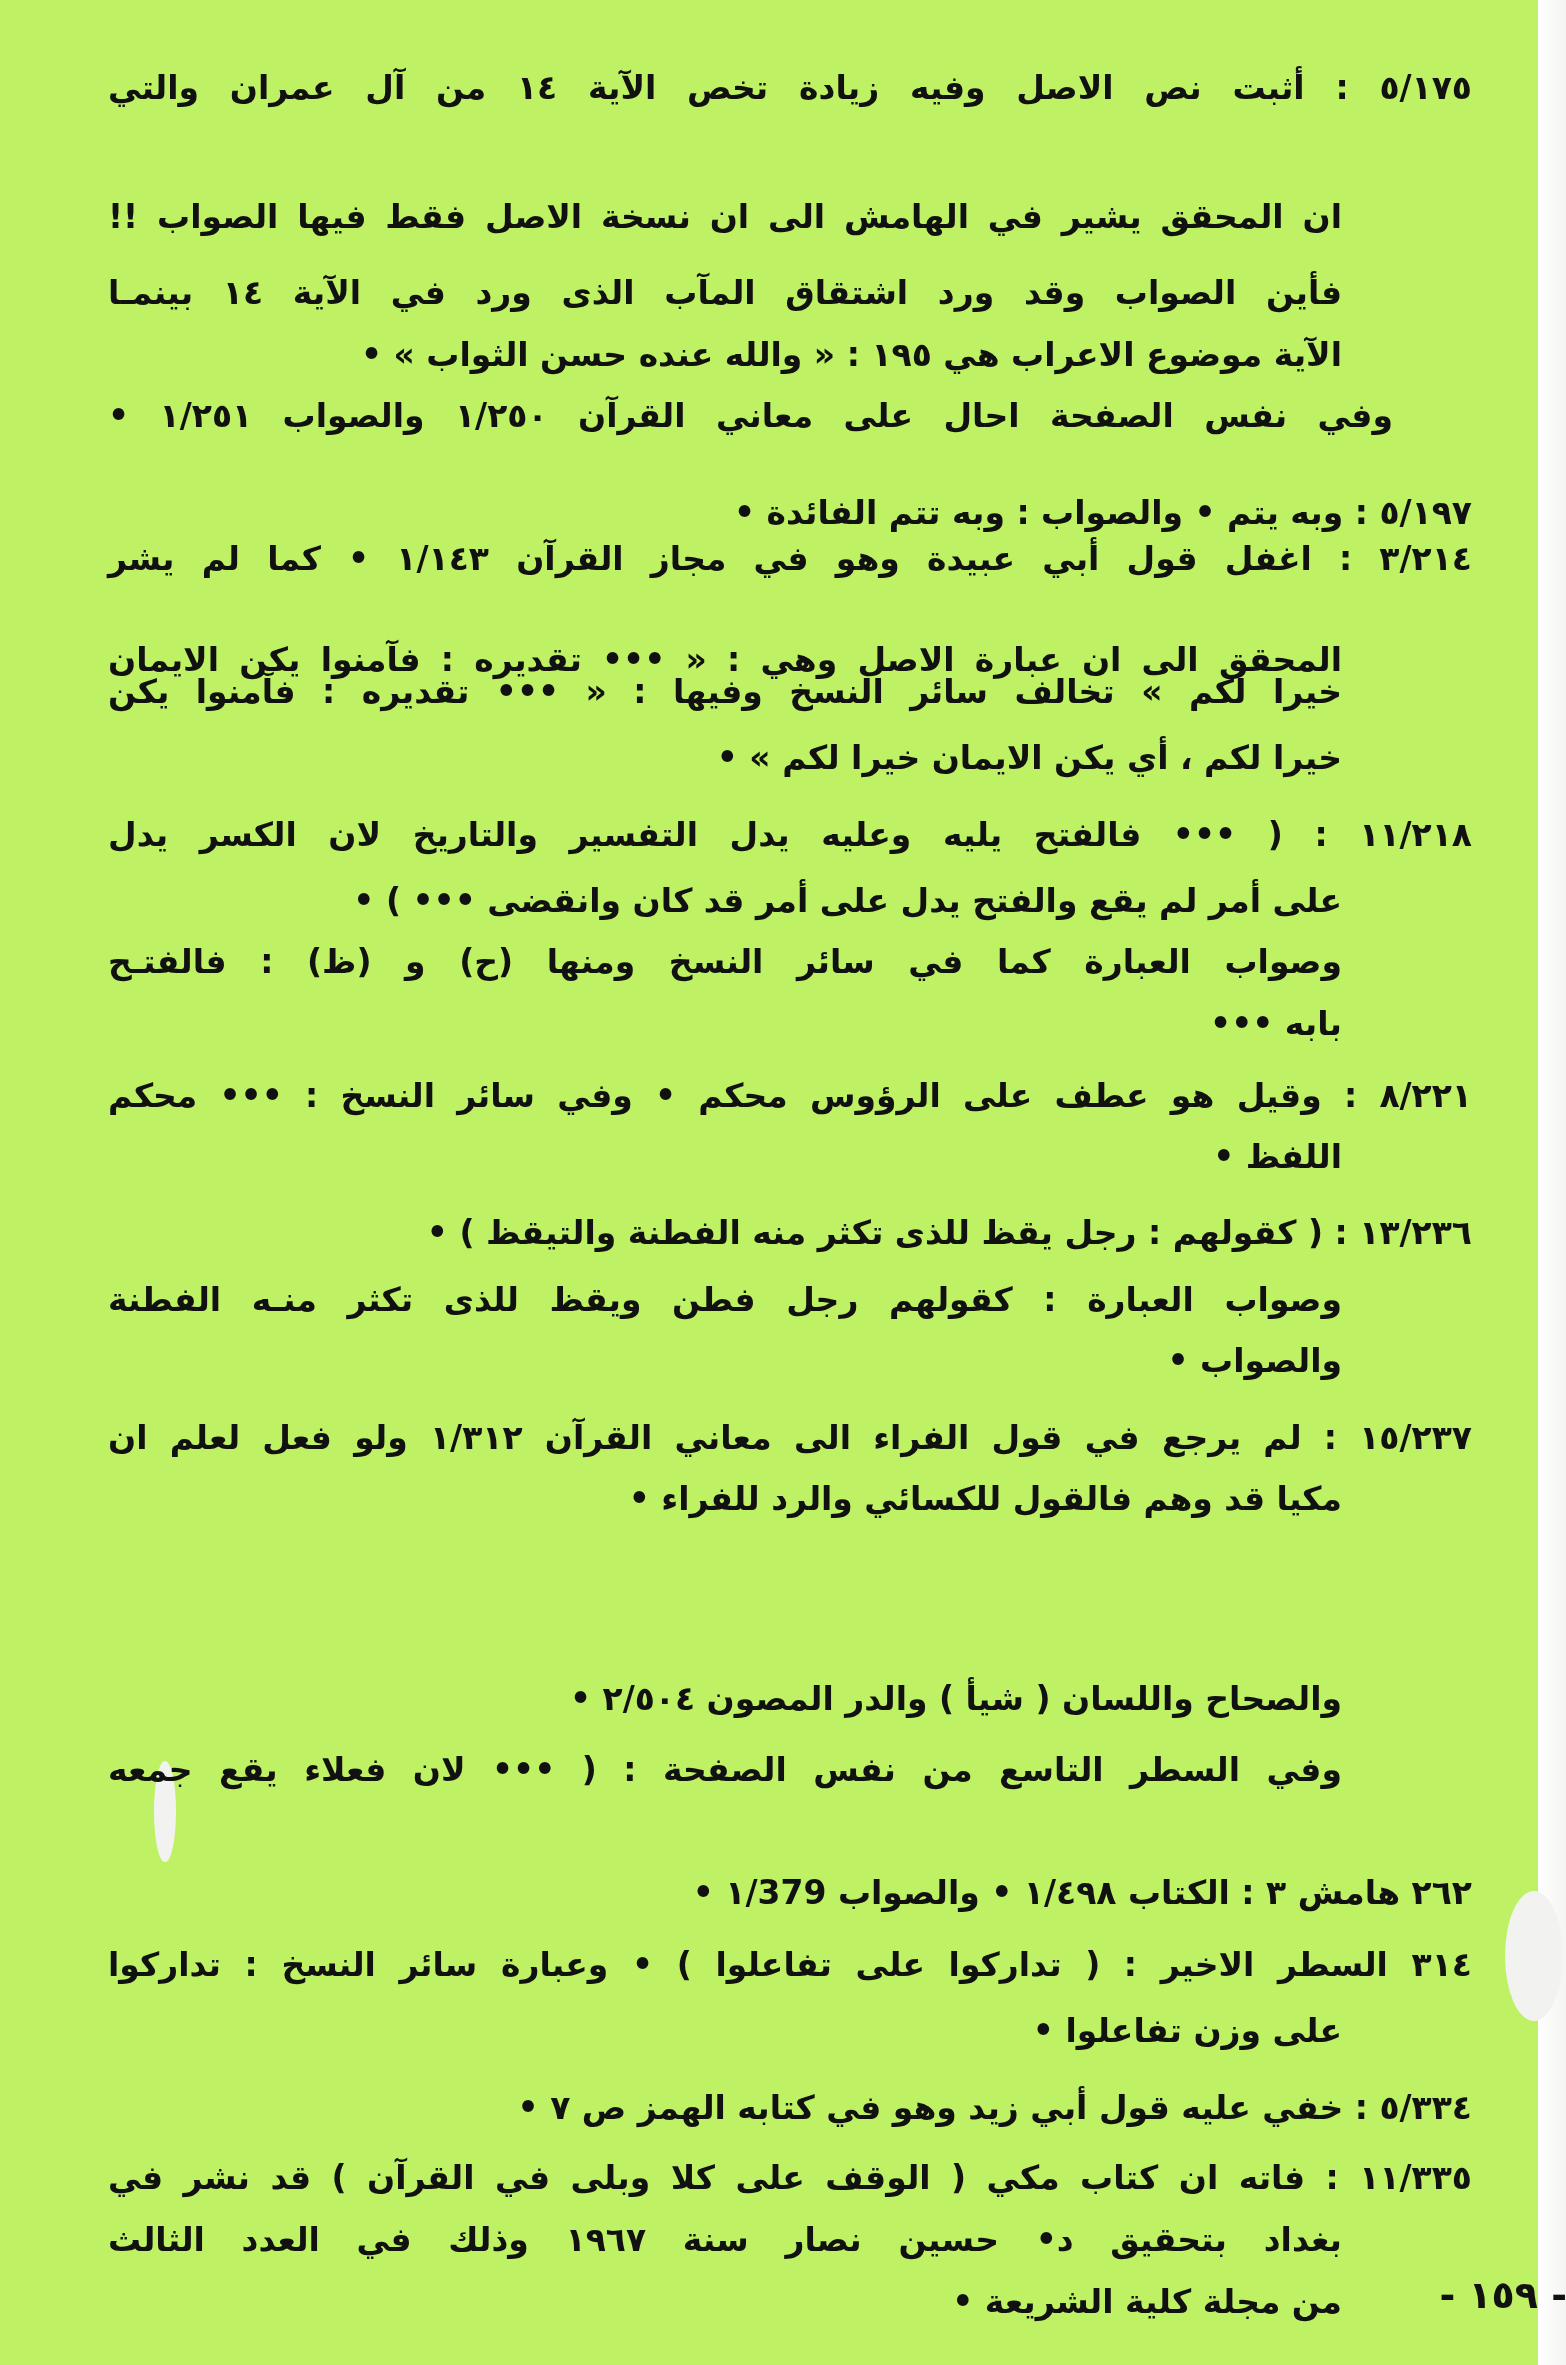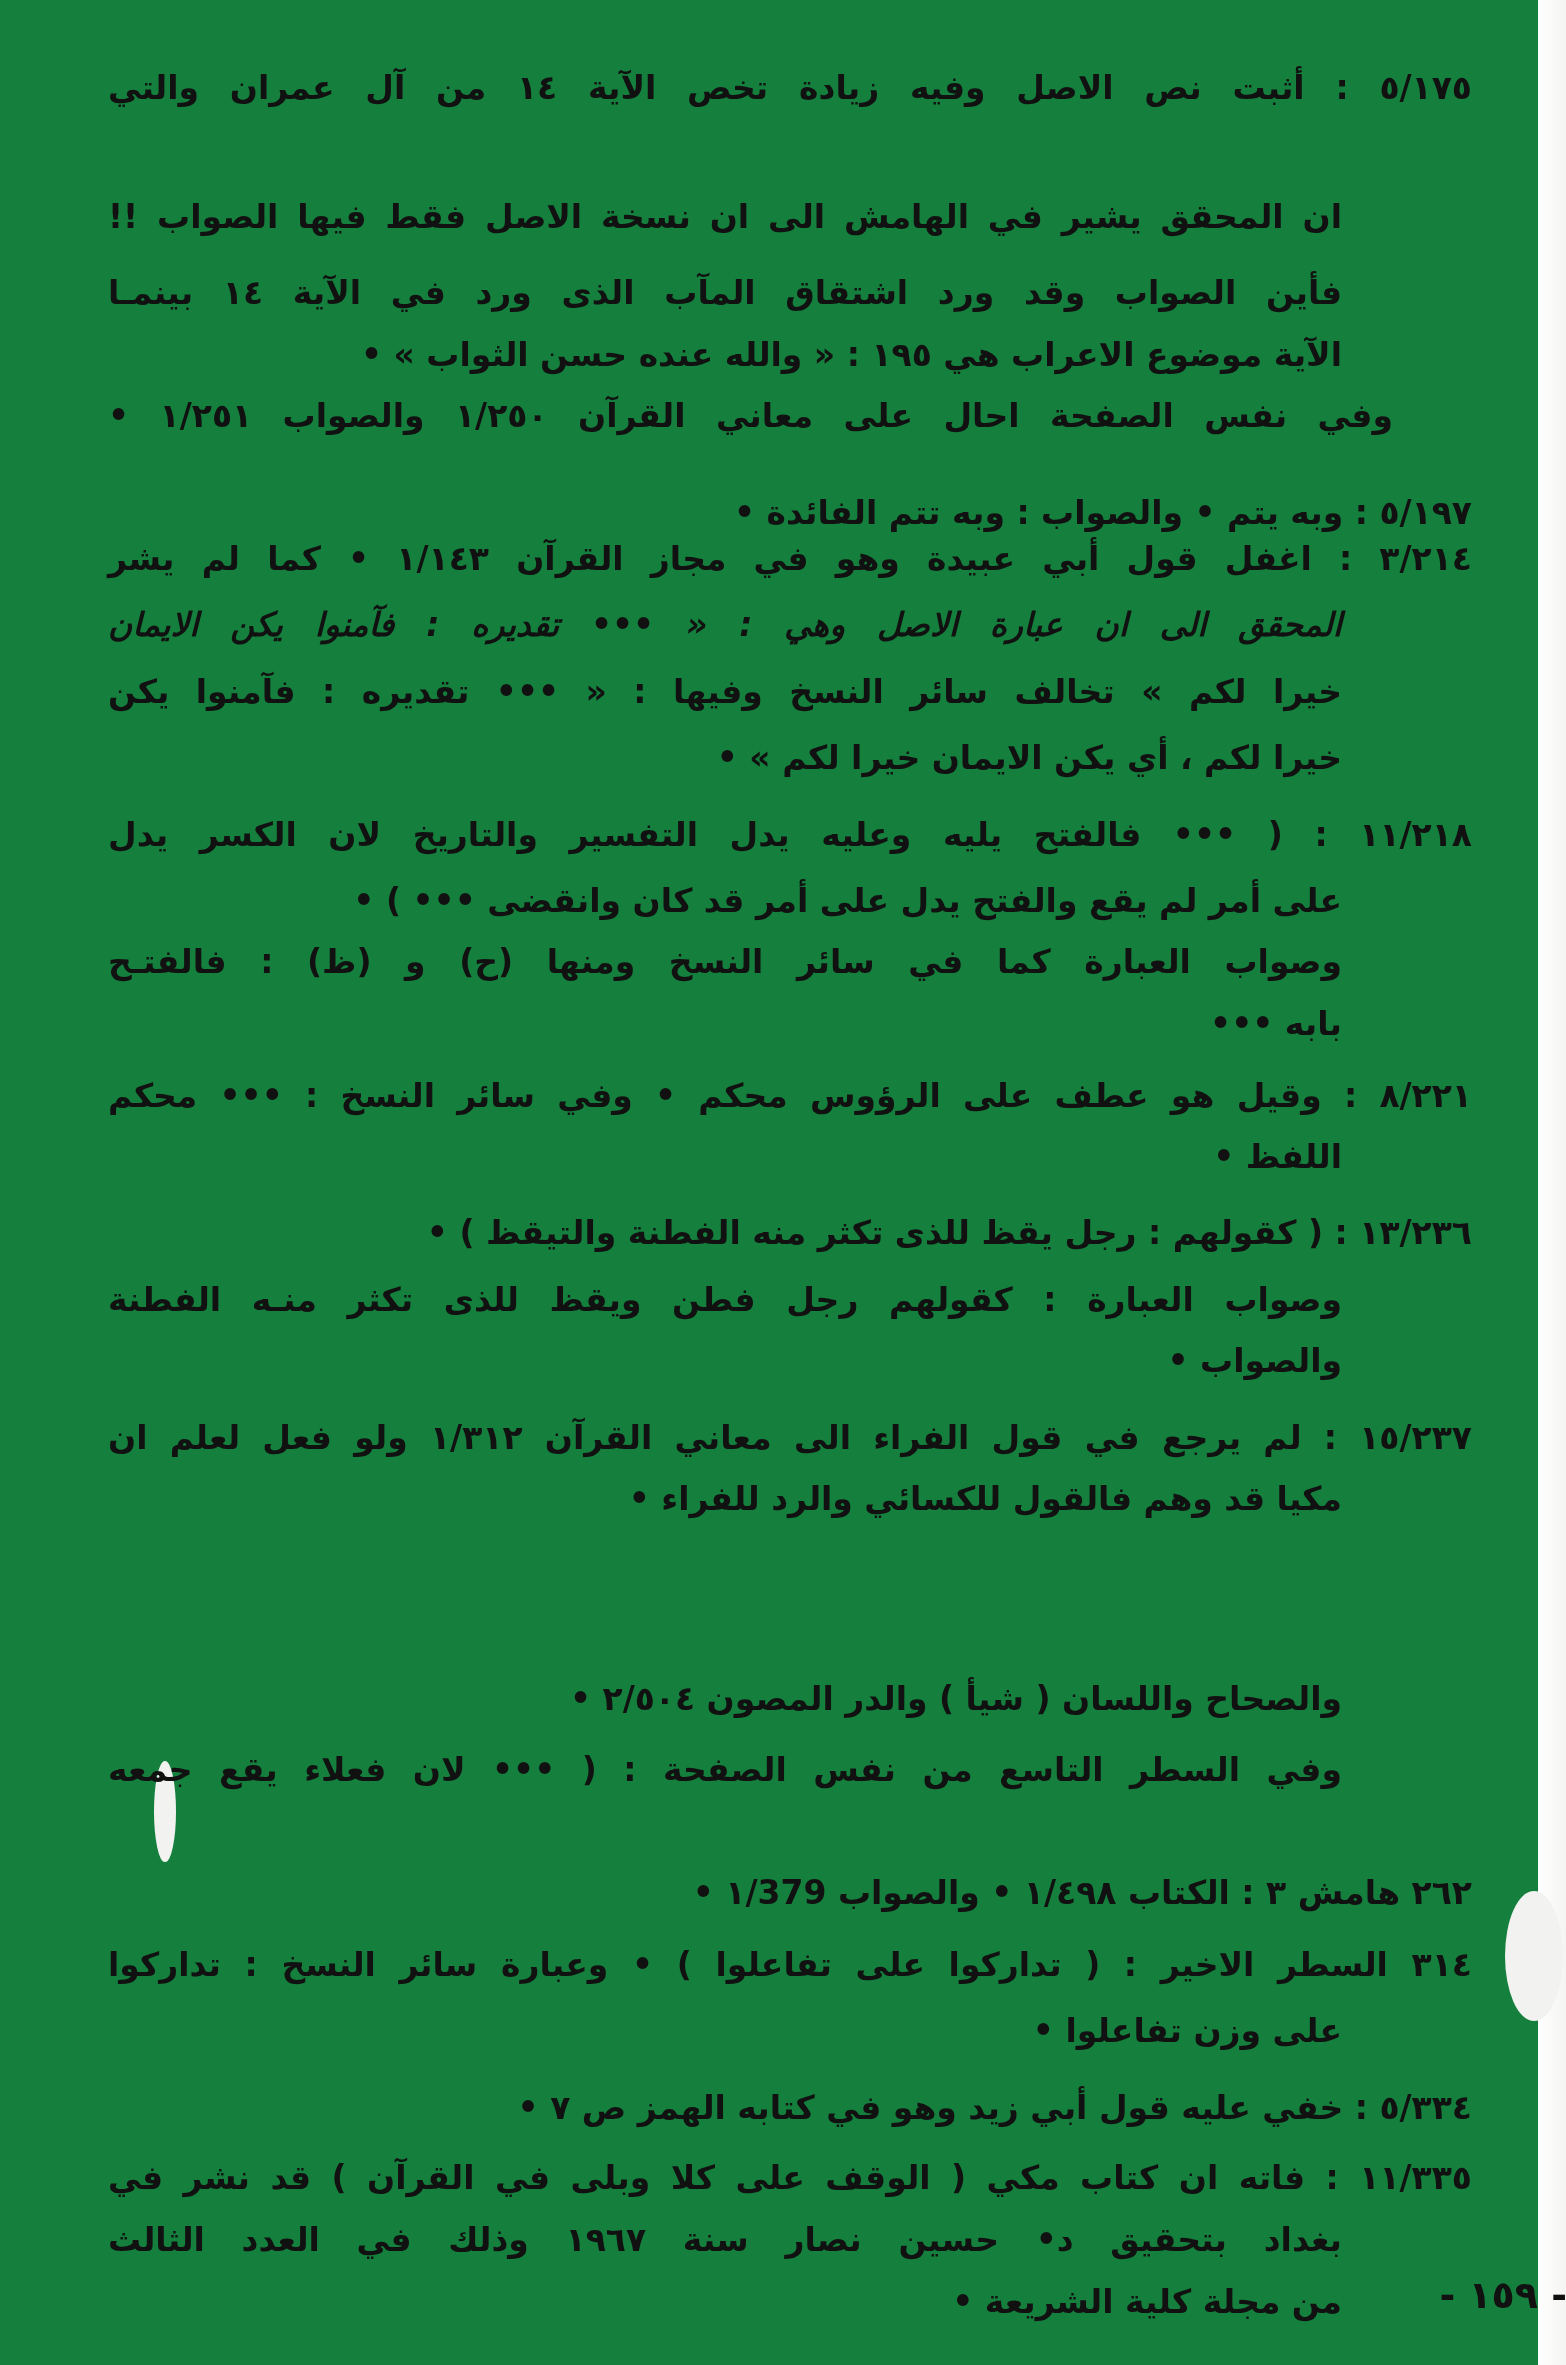--- a/index.html
+++ b/index.html
@@ -1,19 +1,19 @@
 <!DOCTYPE html>
 <html style="font-size:11.5px"><head>
 <meta charset="utf-8">
 <style>
   html, body { margin: 0; padding: 0; background: #ffffff; }
   body { width: 1567px; height: 2366px; position: relative; overflow: hidden; }
   .page {
     position: absolute; left: 0; top: 0; width: 1567px; height: 2366px;
-    background: #15803d;
+    background: #bef264;
     font-family: "DejaVu Sans", sans-serif;
     color: #111111;
   }
   .scan-edge { position: absolute; right: 0; top: 0; width: 29px; height: 2366px;
     background: linear-gradient(to left, #f4f4f2, #ffffff); }
   .smudge { position: absolute; border-radius: 50%; background: #f2f2f0; }
   .line {
     position: absolute; direction: rtl; unicode-bidi: plaintext;
     font-size: 33px; font-weight: bold; white-space: nowrap; line-height: 43px; height: 43px;
     text-align: justify; text-align-last: justify;
@@ -35,21 +35,21 @@
 
   <div class="line entry-start" style="top: 66px;">٥/١٧٥ : أثبت نص الاصل وفيه زيادة تخص الآية ١٤ من آل عمران والتي</div>
   <div class="line body" style="top: 195px;">ان المحقق يشير في الهامش الى ان نسخة الاصل فقط فيها الصواب !!</div>
   <div class="line body" style="top: 271px;">فأين الصواب وقد ورد اشتقاق المآب الذى ورد في الآية ١٤ بينمـا</div>
   <div class="line body short" style="top: 333px;">الآية موضوع الاعراب هي ١٩٥ : « والله عنده حسن الثواب » •</div>
   <div class="line wide" style="top: 394px;">وفي نفس الصفحة احال على معاني القرآن ١/٢٥٠ والصواب ١/٢٥١ •</div>
 
   <div class="line entry-start short" style="top: 465px; text-align-last: right; margin-top: 26px;">٥/١٩٧ : وبه يتم • والصواب : وبه تتم الفائدة •</div>
 
   <div class="line entry-start" style="top: 537px;">٣/٢١٤ : اغفل قول أبي عبيدة وهو في مجاز القرآن ١/١٤٣ • كما لم يشر</div>
-  <div class="line body" style="top: 603px; font-style: italic;">المحقق الى ان عبارة الاصل وهي : « ••• تقديره : فآمنوا يكن الايمان</div>
+  <div class="line body" style="top: 638px;">المحقق الى ان عبارة الاصل وهي : « ••• تقديره : فآمنوا يكن الايمان</div>
   <div class="line body" style="top: 670px;">خيرا لكم » تخالف سائر النسخ وفيها : « ••• تقديره : فآمنوا يكن</div>
   <div class="line body short" style="top: 736px;">خيرا لكم ، أي يكن الايمان خيرا لكم » •</div>
 
   <div class="line entry-start" style="top: 813px;">١١/٢١٨ : ( ••• فالفتح يليه وعليه يدل التفسير والتاريخ لان الكسر يدل</div>
   <div class="line body short" style="top: 879px;">على أمر لم يقع والفتح يدل على أمر قد كان وانقضى ••• ) •</div>
   <div class="line body" style="top: 940px;">وصواب العبارة كما في سائر النسخ ومنها (ح) و (ظ) : فالفتـح</div>
   <div class="line body short" style="top: 1002px;">بابه •••</div>
 
   <div class="line entry-start" style="top: 1074px;">٨/٢٢١ : وقيل هو عطف على الرؤوس محكم • وفي سائر النسخ : ••• محكم</div>
   <div class="line body short" style="top: 1135px;">اللفظ •</div>

